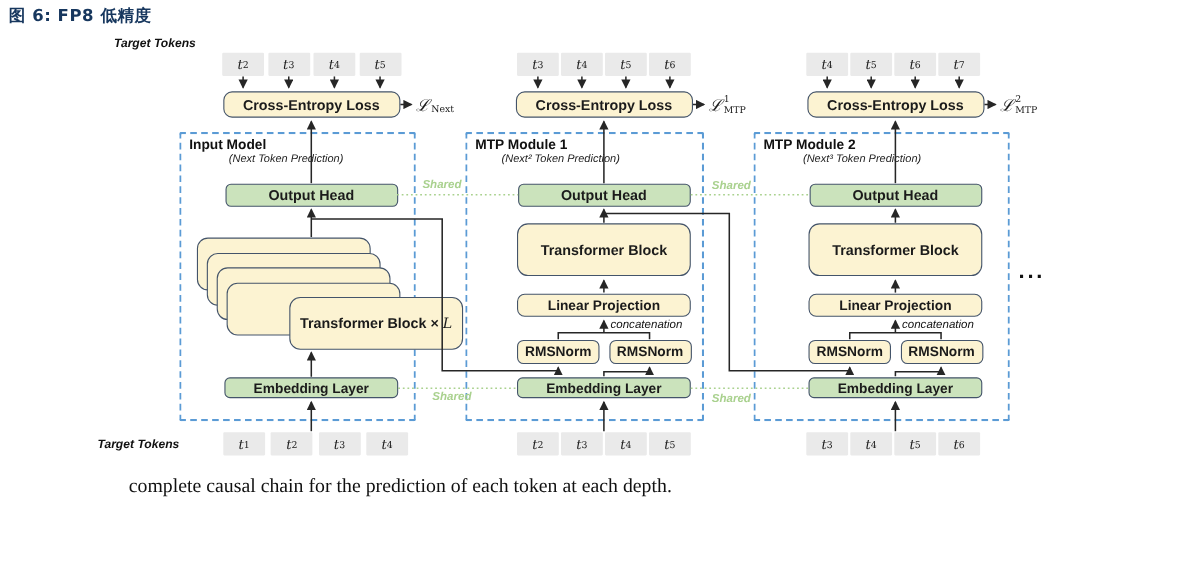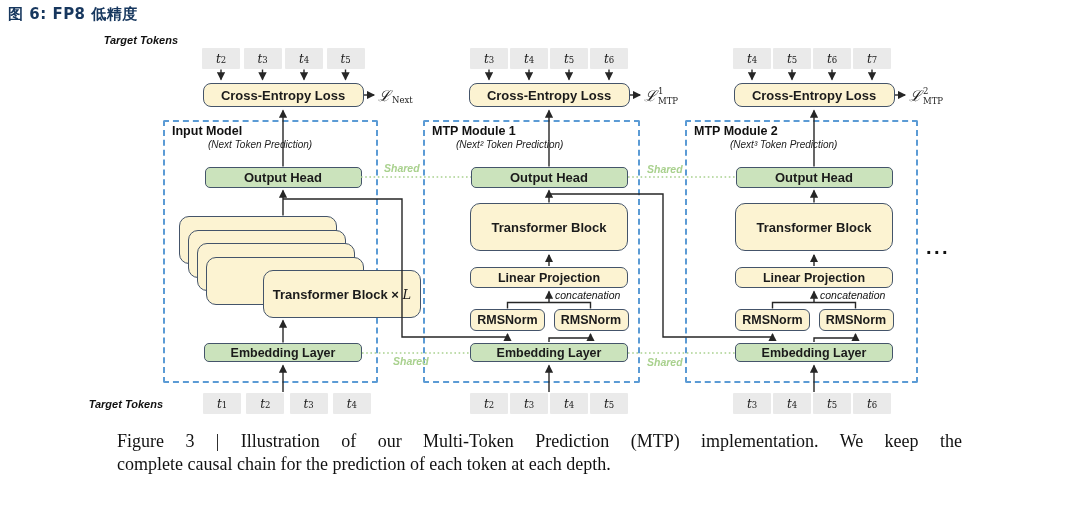--- a/index.html
+++ b/index.html
@@ -255,16 +255,15 @@
       <div class="concat" style="left: 820px; top: 289px;">concatenation</div>
       <div class="box rms" style="left: 735px; top: 309px; width: 75px; height: 22px;">RMSNorm</div>
       <div class="box rms" style="left: 818.5px; top: 309px; width: 75px; height: 22px;">RMSNorm</div>
       <div class="shared" style="left: 384px; top: 162px;">Shared</div>
       <div class="shared" style="left: 647px; top: 163px;">Shared</div>
       <div class="shared" style="left: 393px; top: 355px;">Shared</div>
       <div class="shared" style="left: 647px; top: 356px;">Shared</div>
     </div>
 
   <div class="cap">
-    <div class="cap1">Figure 3 | Illustration of our Multi-Token Prediction (MTP) implementation.  We keep the</div>
     <div>complete causal chain for the prediction of each token at each depth.</div>
   </div>
 </div>
 
 </body></html>

